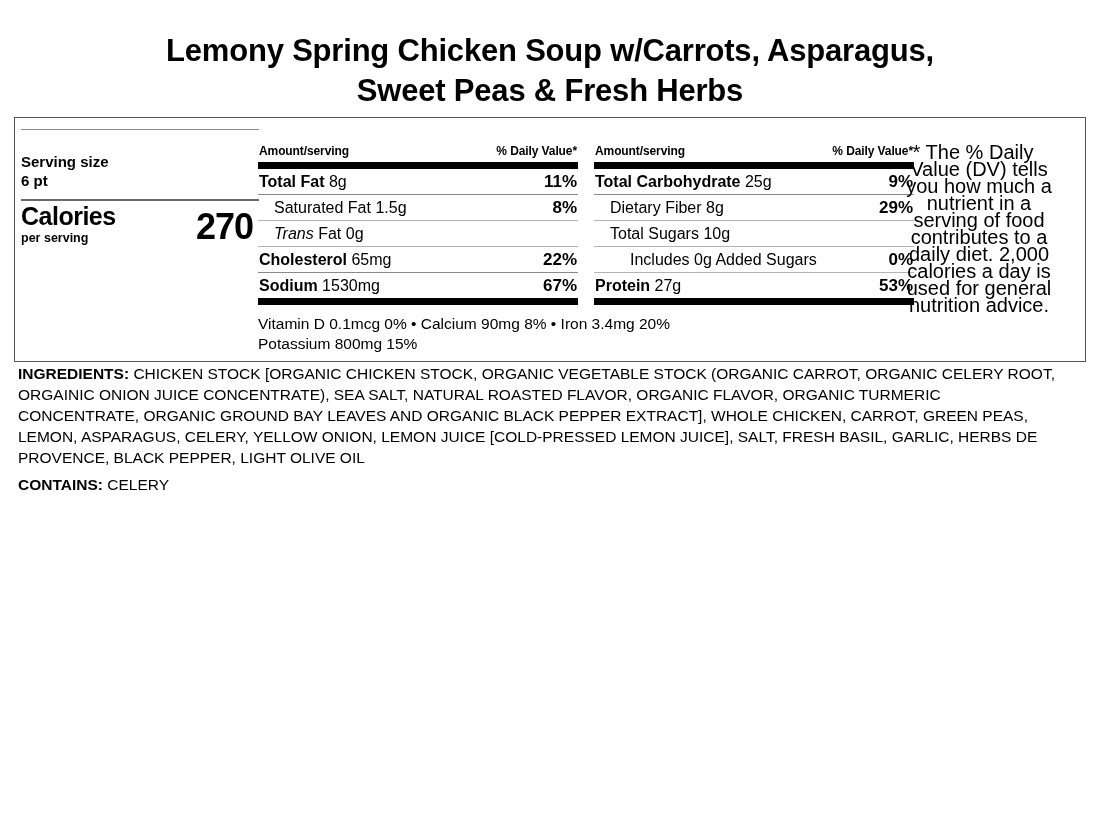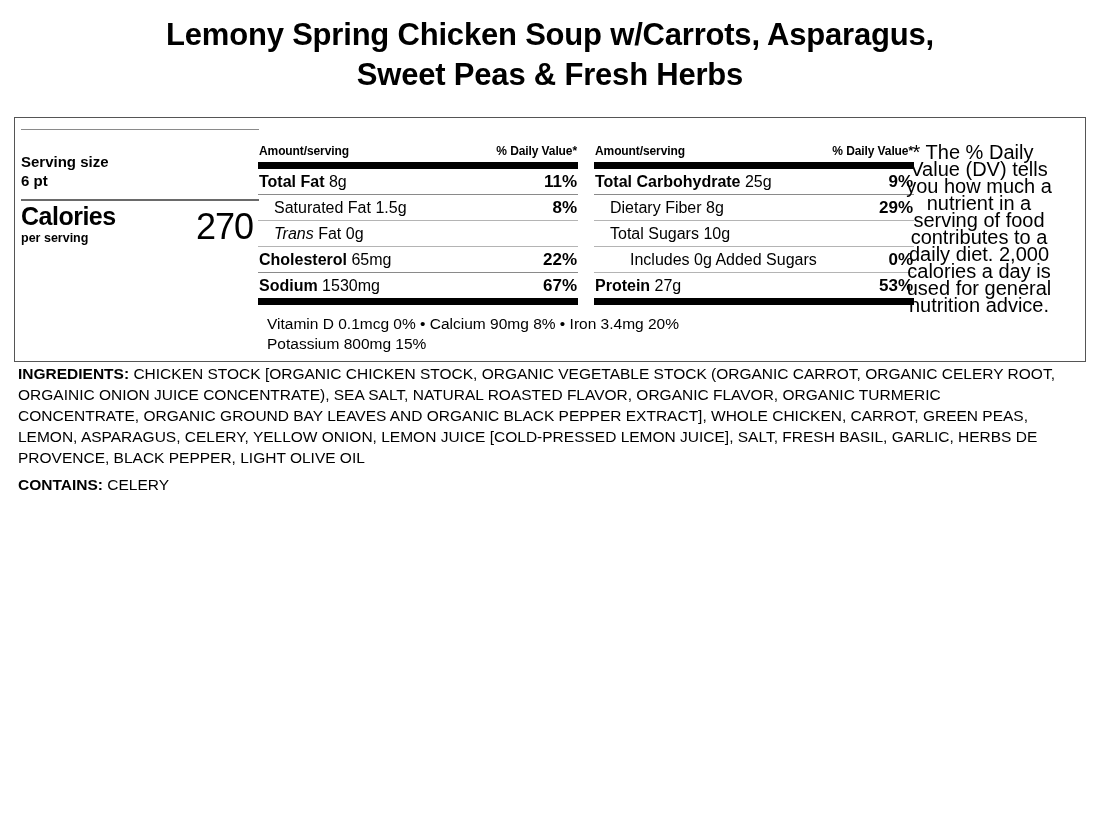--- a/index.html
+++ b/index.html
@@ -19,21 +19,21 @@
   }
 
   
   #product-title {
     width: 1100px;
     text-align: center;
     font-size: 31px;
     font-weight: bold;
     line-height: 40px;
     letter-spacing: -0.2px;
-    padding-top: 15px;
+    padding-top: 31px;
     color: #000;
   }
   #product-title .tline { display: block; }
 
   
   #nutrition-box {
     position: absolute;
     left: 14px;
     top: 117px;
     width: 1072px;
@@ -91,21 +91,21 @@
     display: block;
   }
   #cal-sub {
     font-size: 12.5px;
     font-weight: bold;
     display: block;
     margin-top: 3px;
   }
   #cal-value {
     font-size: 36px;
-    font-weight: normal;
+    font-weight: bold;
     letter-spacing: -1px;
     line-height: 1;
     padding-right: 6px;
     margin-left: 32px;
   }
 
   
   .nutrient-col {
     position: absolute;
     top: 26px;
@@ -143,21 +143,21 @@
 
   
   #micros {
     position: absolute;
     left: 243px;
     top: 196px;
     width: 660px;
     font-size: 15.5px;
     line-height: 20px;
   }
-  #micros .mline { display: block; margin-left: 9px; }
+  #micros .mline { display: block; }
 
   
   #footnote {
     position: absolute;
     left: 878px;
     top: 26px;
     width: 160px;
     font-size: 20px;
     line-height: 17px;
     padding-left: 12px;

